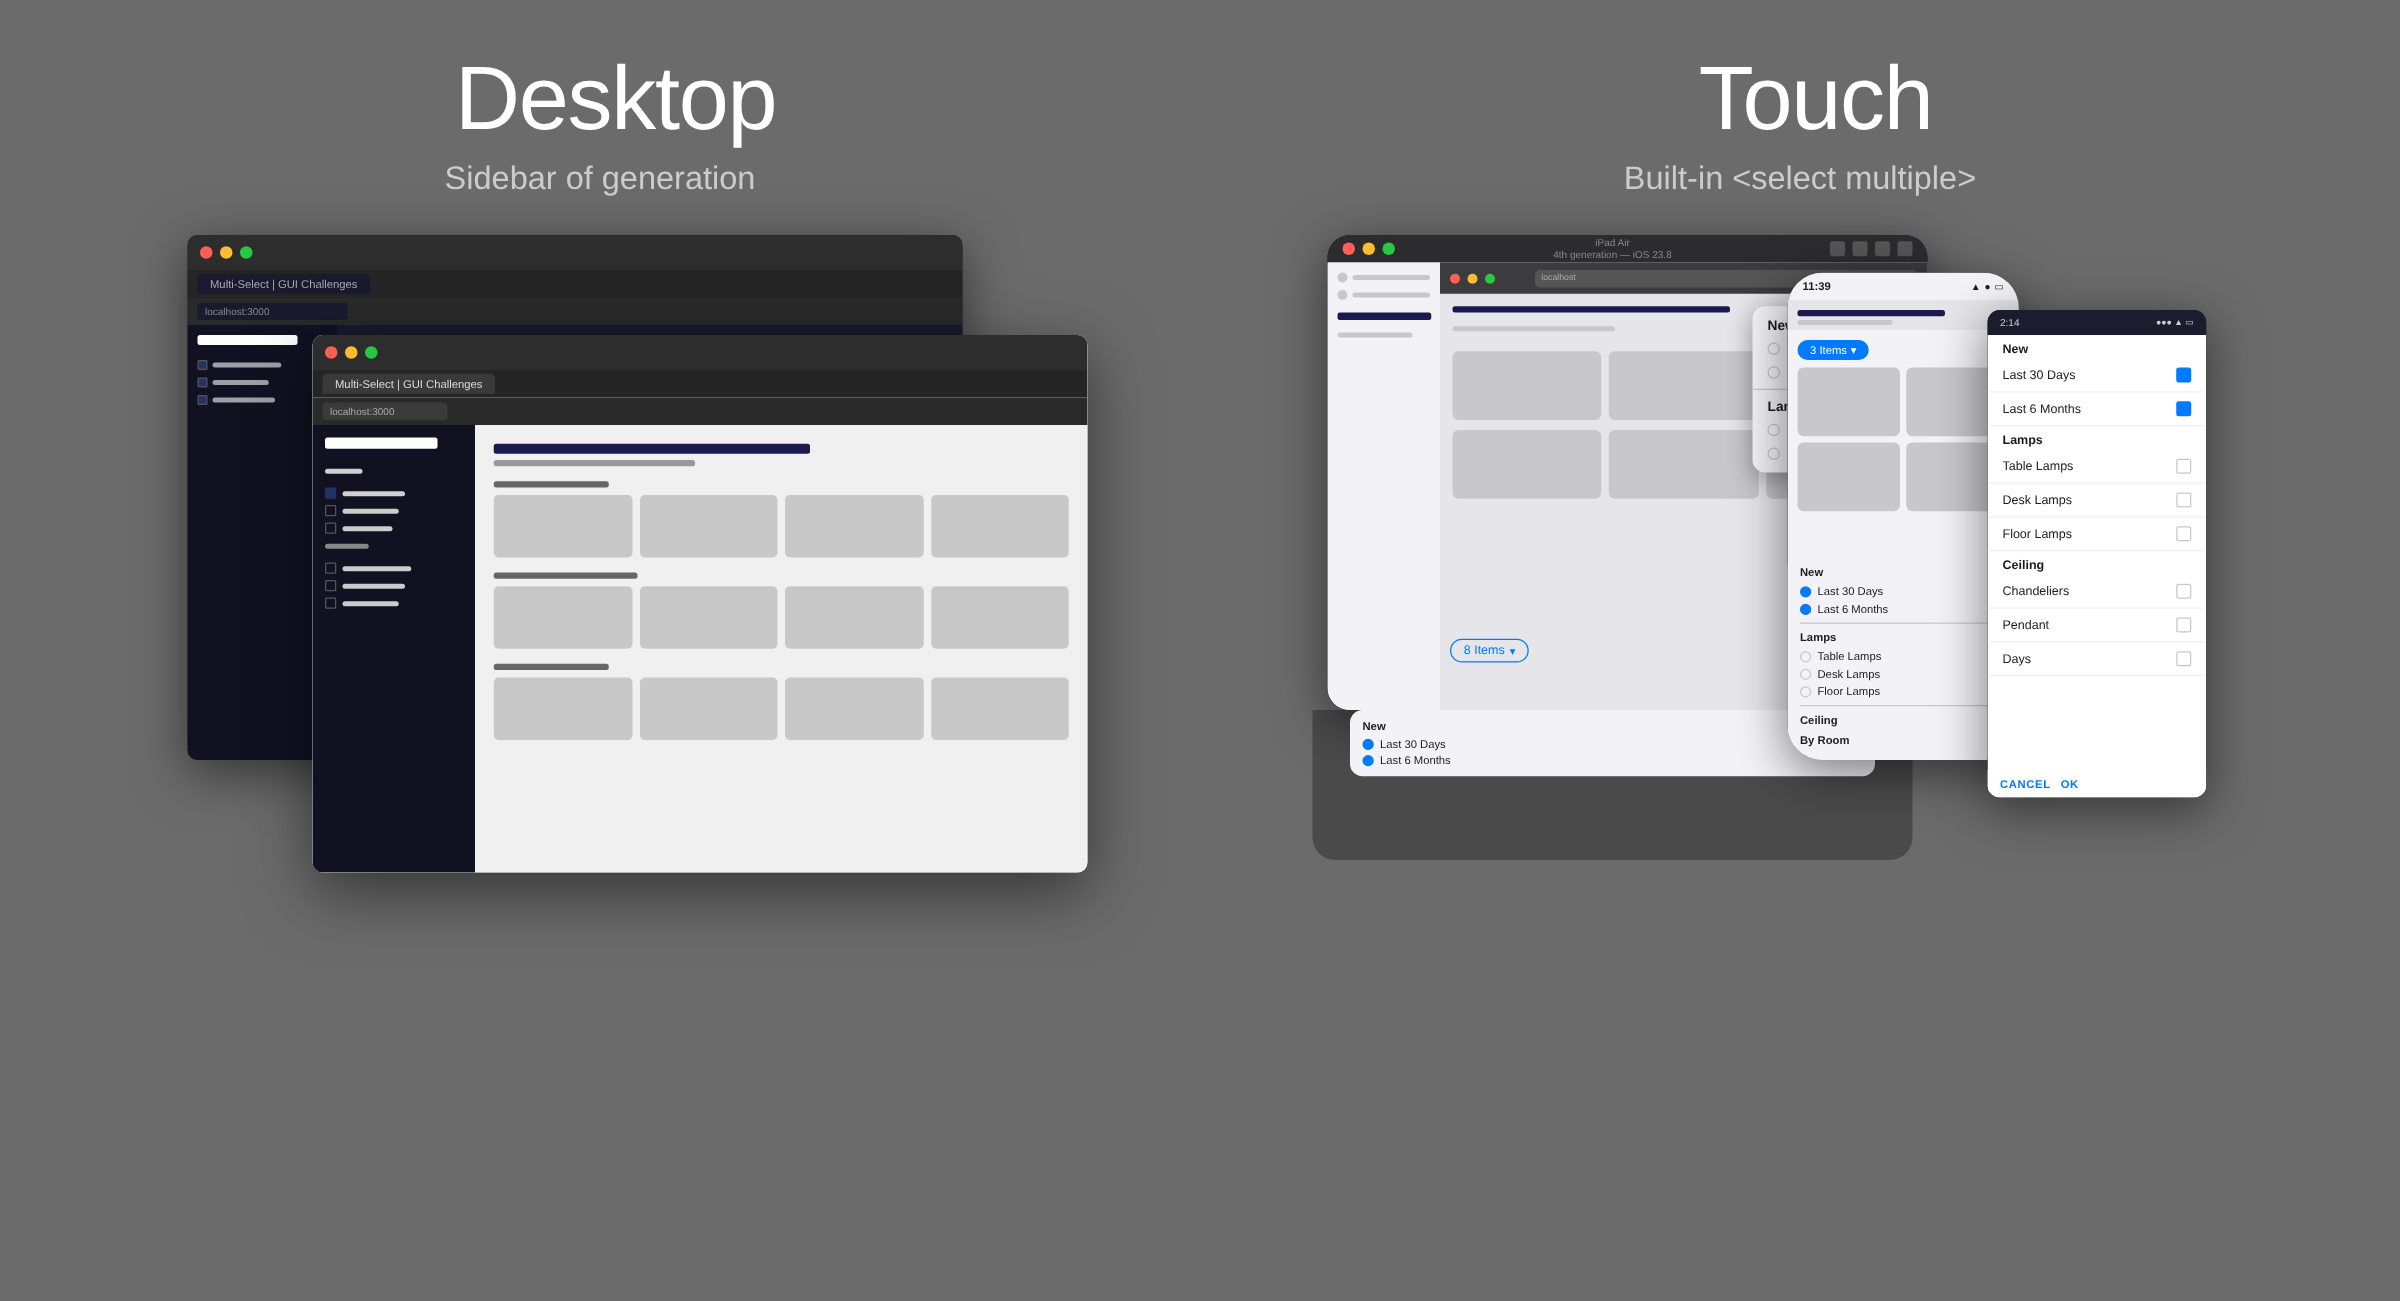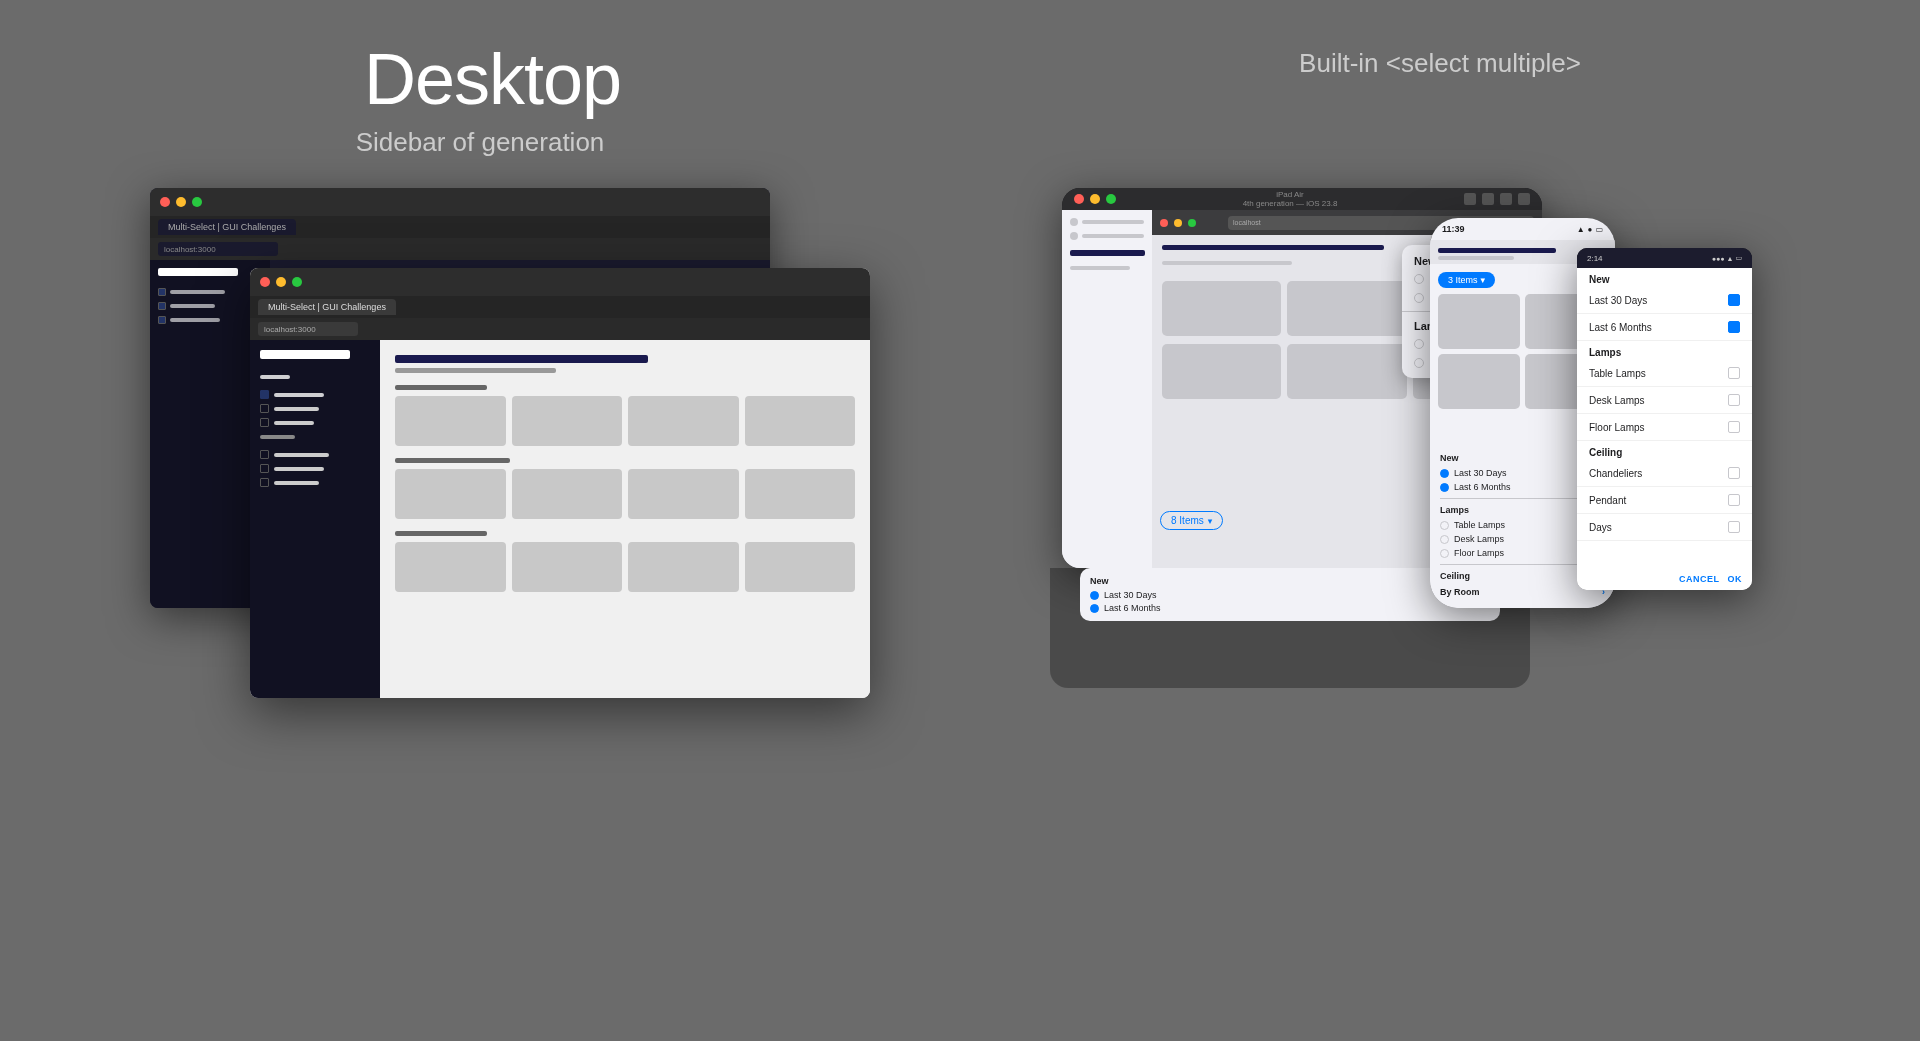--- a/index.html
+++ b/index.html
@@ -547,23 +547,23 @@
       gap: 5px;
       padding: 2px 0;
       font-size: 9px;
       color: #1c1c1e;
     }
 
     
     .android-container {
       position: absolute;
       top: 60px;
-      left: 527px;
+      left: 540px;
       width: 175px;
-      height: 342px;
+      height: 390px;
       border-radius: 24px;
     }
     .android-frame {
       background: #1c1c1e;
       border-radius: 10px;
       width: 100%;
       height: 100%;
       box-shadow: 0 10px 40px rgba(0,0,0,0.5);
       overflow: hidden;
       display: flex;
@@ -611,21 +611,21 @@
       border-color: #007aff;
     }
     .android-section-header {
       font-size: 10px;
       font-weight: 600;
       color: #1c1c1e;
       padding: 6px 12px 2px;
     }
     .android-buttons {
       display: flex;
-      justify-content: flex-end;
+      justify-content: flex-start;
       padding: 6px 10px;
       gap: 8px;
       background: #fff;
     }
     .android-btn {
       font-size: 9px;
       font-weight: 600;
       color: #007aff;
       text-transform: uppercase;
       letter-spacing: 0.5px;
@@ -633,20 +633,21 @@
   </style>
 </head>
 <body>
 
 <div class="header-row">
   <div class="section-header">
     <div class="section-title">Desktop</div>
     <div class="section-subtitle">Sidebar of generation</div>
   </div>
   <div class="section-header">
+    <div class="section-title">Touch</div>
     <div class="section-subtitle">Built-in &lt;select multiple&gt;</div>
   </div>
 </div>
 
 <div class="main-content">
 
   <div class="desktop-section">
 
     <div class="browser-back">
       <div class="browser-toolbar">

